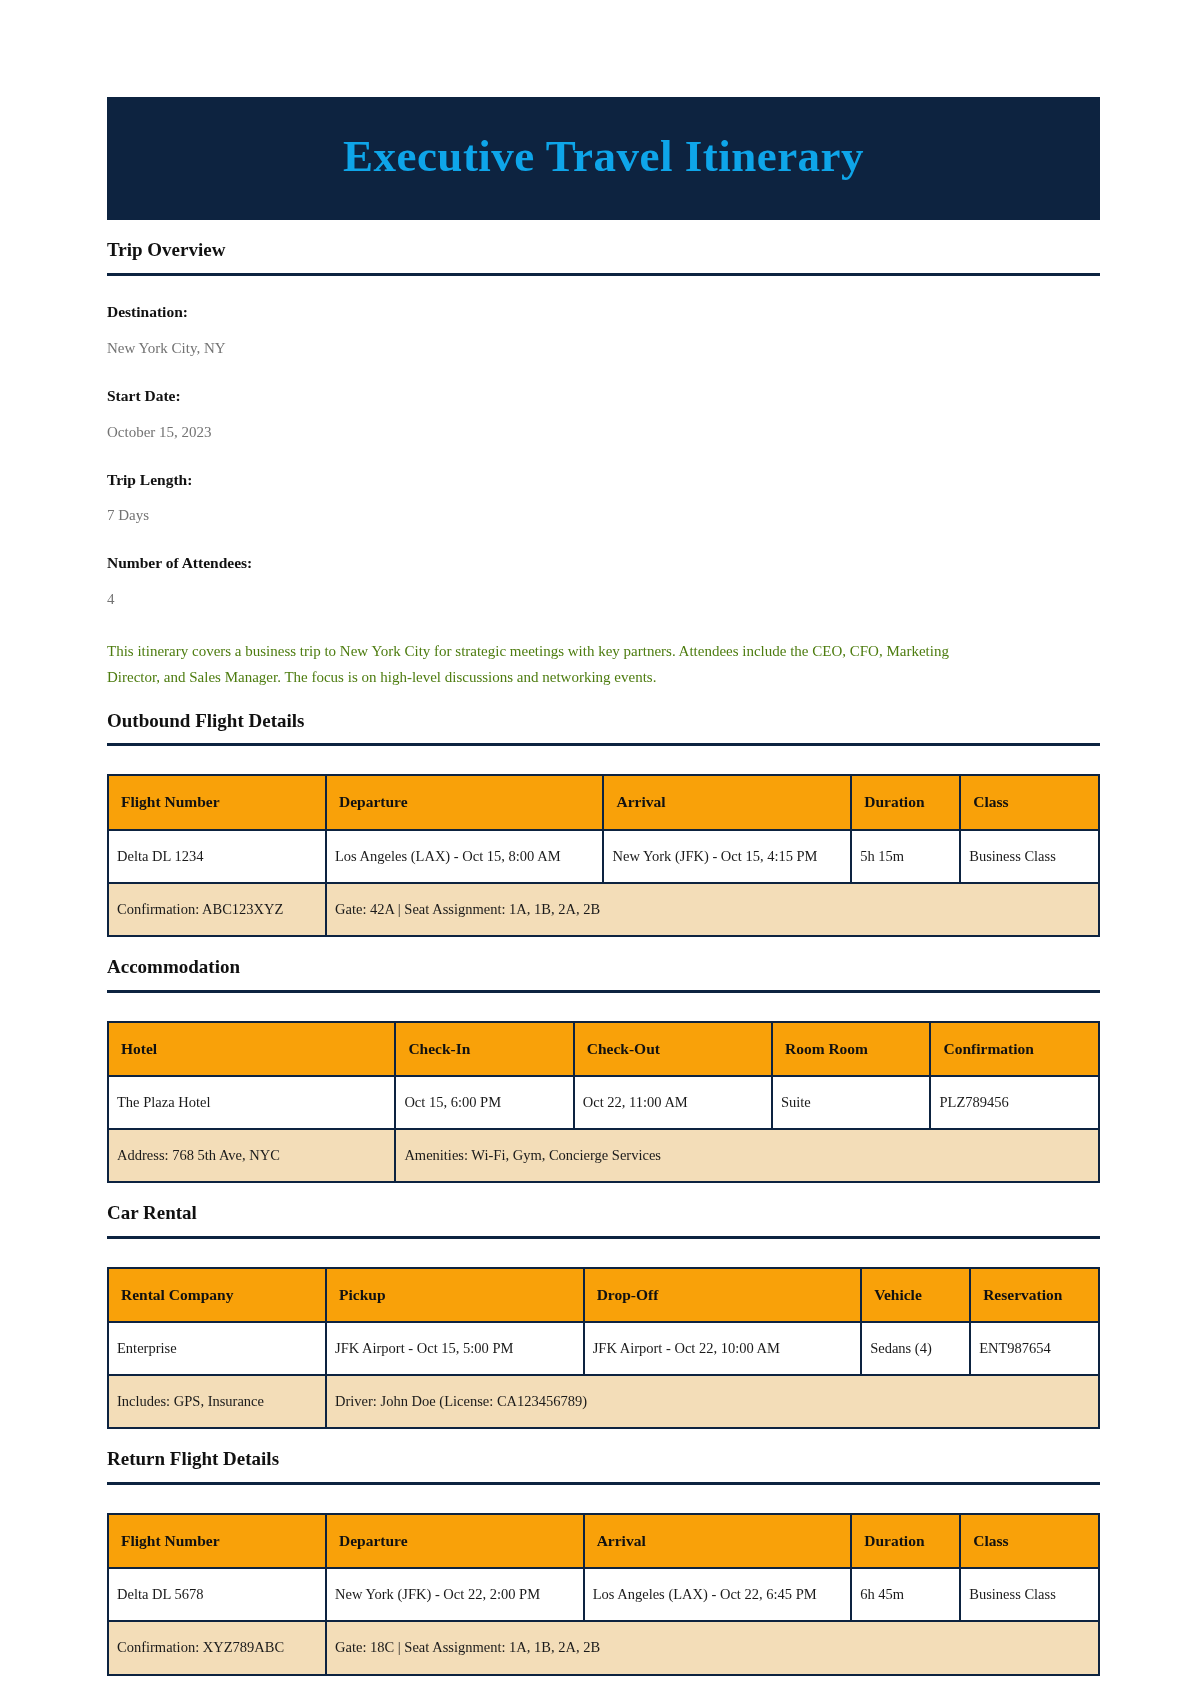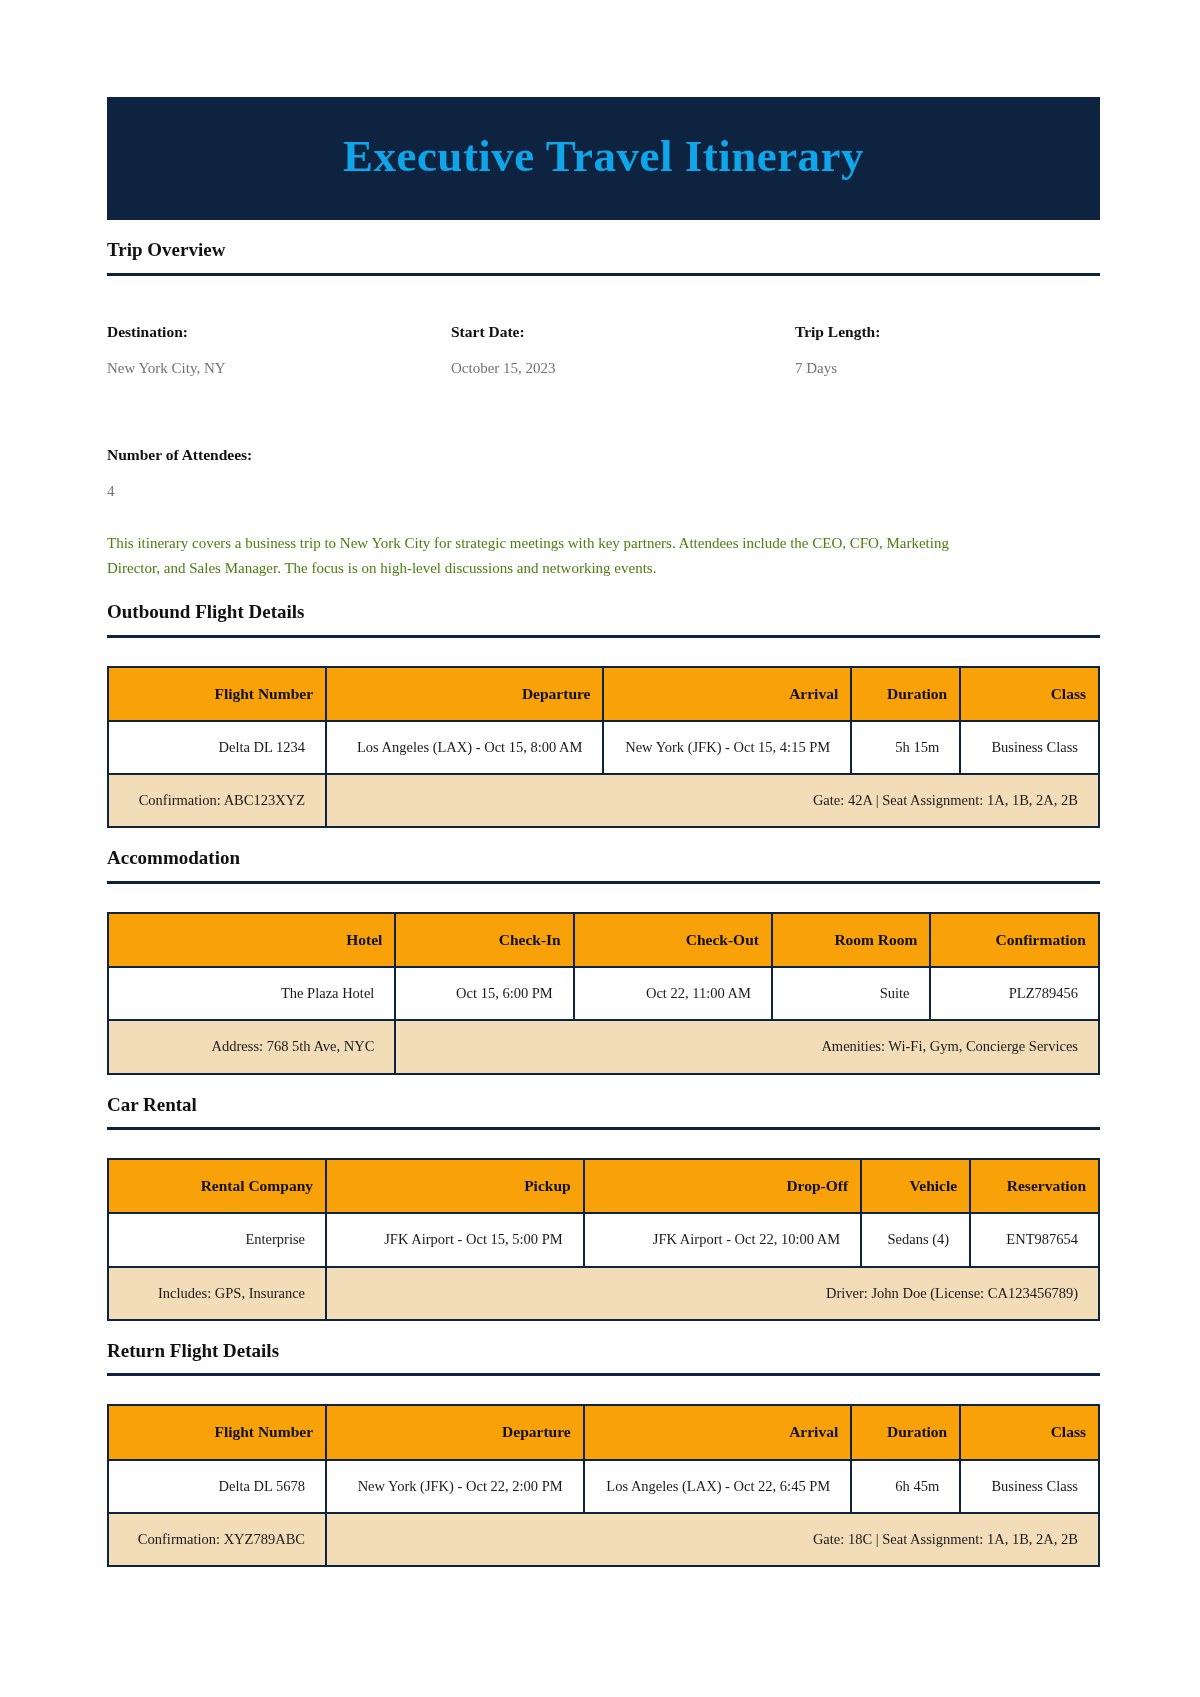--- a/index.html
+++ b/index.html
@@ -42,25 +42,24 @@
     line-height: 1.3;
   }
   .section-rule {
     border: 0;
     border-top: 3px solid #0d2340;
     margin: 10px 0 0 0;
     width: 100%;
   }
   .overview-grid {
     display: grid;
-    grid-template-columns: 1fr 1fr 1fr;
+    grid-template-columns: 1fr;
     column-gap: 0px;
     row-gap: 0px;
-    margin-top: 44px;
-    gap: 39px;
+    margin-top: 24px;
   }
   .ov-cell { padding-bottom: 2px; }
   .ov-label {
     font-weight: bold;
     font-size: 15.5px;
     color: #111111;
     line-height: 1.6;
   }
   .ov-value {
     font-size: 15px;
@@ -79,35 +78,35 @@
   .tbl-wrap { margin-top: 28px; }
   table.itin {
     width: 100%;
     border-collapse: collapse;
     table-layout: fixed;
     border: 2px solid #0d2340;
   }
   table.itin th,
   table.itin td {
     border: 2px solid #0d2340;
-    text-align: right;
+    text-align: left;
     vertical-align: middle;
   }
   table.itin th {
     background: #f9a109;
     color: #111111;
     font-weight: bold;
     font-size: 15.5px;
     padding: 16px 12px;
     line-height: 1.3;
   }
   table.itin td {
     background: #ffffff;
     font-size: 14.5px;
-    padding: 14px 20px;
+    padding: 14px 8px;
     line-height: 1.6;
     color: #1a1a1a;
   }
   table.itin tr.alt td {
     background: #f3ddb8;
   }
 </style>
 </head>
 <body>
 

